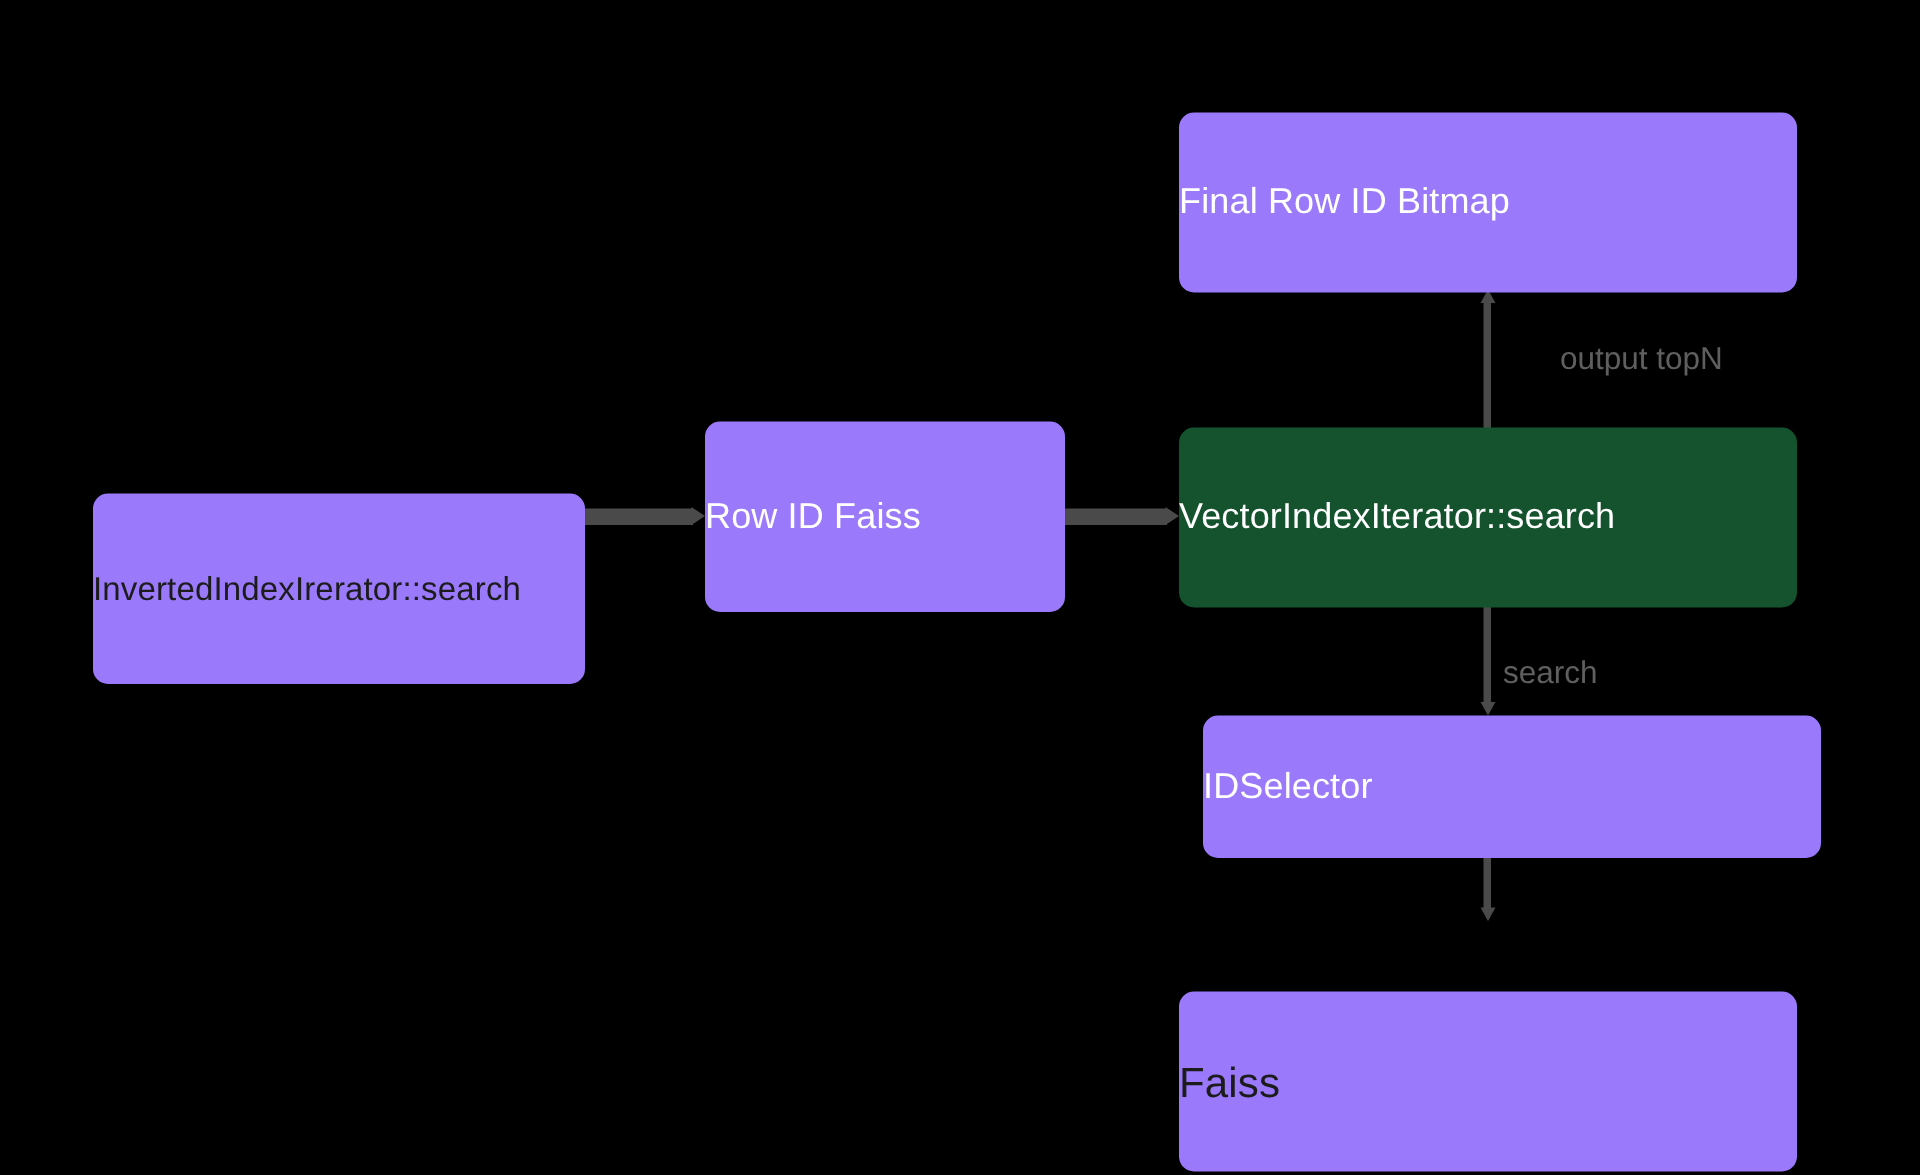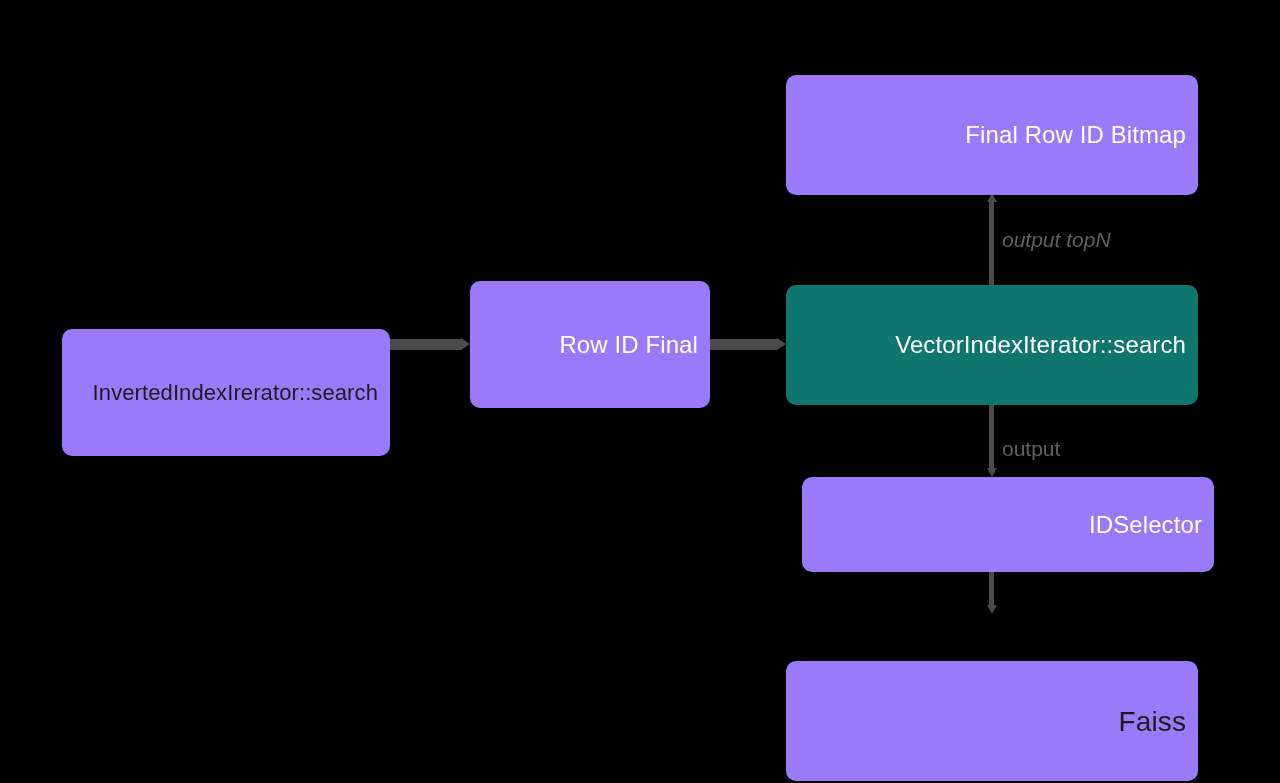--- a/index.html
+++ b/index.html
@@ -17,34 +17,34 @@
   }
 
   
   .node {
     position: absolute;
     box-sizing: border-box;
     border-radius: 10px;
     display: flex;
     align-items: center;
     justify-content: center;
-    text-align: right;
+    text-align: left;
     line-height: 1.25;
-    padding: 6px 12px;
+    padding: 6px 0;
     letter-spacing: 0.1px;
   }
   .node-label {
     display: block;
     width: 100%;
     white-space: pre-wrap;
     word-break: break-word;
   }
 
   .fill-light   { background: #9a79fb; }
-  .fill-accent  { background: #0f766e; }
+  .fill-accent  { background: #14532d; }
   .text-white   { color: #ffffff; }
   .text-dark    { color: #1c1c1c; margin-top: 48px; }
 
   
   #node-inverted-index-iterator-search {
     left: 62px;  top: 281px;  width: 328px; height: 127px;
     font-size: 22px;
   }
   #node-row-id-bitmap {
     left: 470px; top: 281px;  width: 240px; height: 127px;
@@ -143,21 +143,21 @@
   }
 
   
   .edge-label {
     position: absolute;
     color: #5f5f5f;
     font-size: 21px;
     font-family: "Liberation Sans", sans-serif;
     white-space: nowrap;
   }
-  #edge-label-output-topn { left: 1002px; top: 228px; font-style: italic; }
+  #edge-label-output-topn { left: 1040px; top: 228px; }
   #edge-label-search      { left: 1002px; top: 437px; }
 </style>
 </head>
 <body>
 
 <div id="canvas">
 
   <div class="edge" id="edge-inverted-to-rowid">
     <div class="edge-line-h"></div>
     <div class="arrow-right"></div>
@@ -178,28 +178,28 @@
     <div class="arrow-down"></div>
   </div>
 
   <div class="edge" id="edge-idselector-to-faiss">
     <div class="edge-line-v"></div>
     <div class="arrow-down"></div>
   </div>
 
   <div class="edge-label" id="edge-label-output-topn">output topN</div>
 
-  <div class="edge-label" id="edge-label-search">output</div>
+  <div class="edge-label" id="edge-label-search">search</div>
 
   <div class="node fill-light text-dark" id="node-inverted-index-iterator-search">
     <span class="node-label">InvertedIndexIrerator::search</span>
   </div>
 
   <div class="node fill-light text-white" id="node-row-id-bitmap">
-    <span class="node-label">Row ID Final</span>
+    <span class="node-label">Row ID Faiss</span>
   </div>
 
   <div class="node fill-accent text-white" id="node-vector-index-iterator-search">
     <span class="node-label">VectorIndexIterator::search</span>
   </div>
 
   <div class="node fill-light text-white" id="node-final-row-id-bitmap">
     <span class="node-label">Final Row ID Bitmap</span>
   </div>
 

